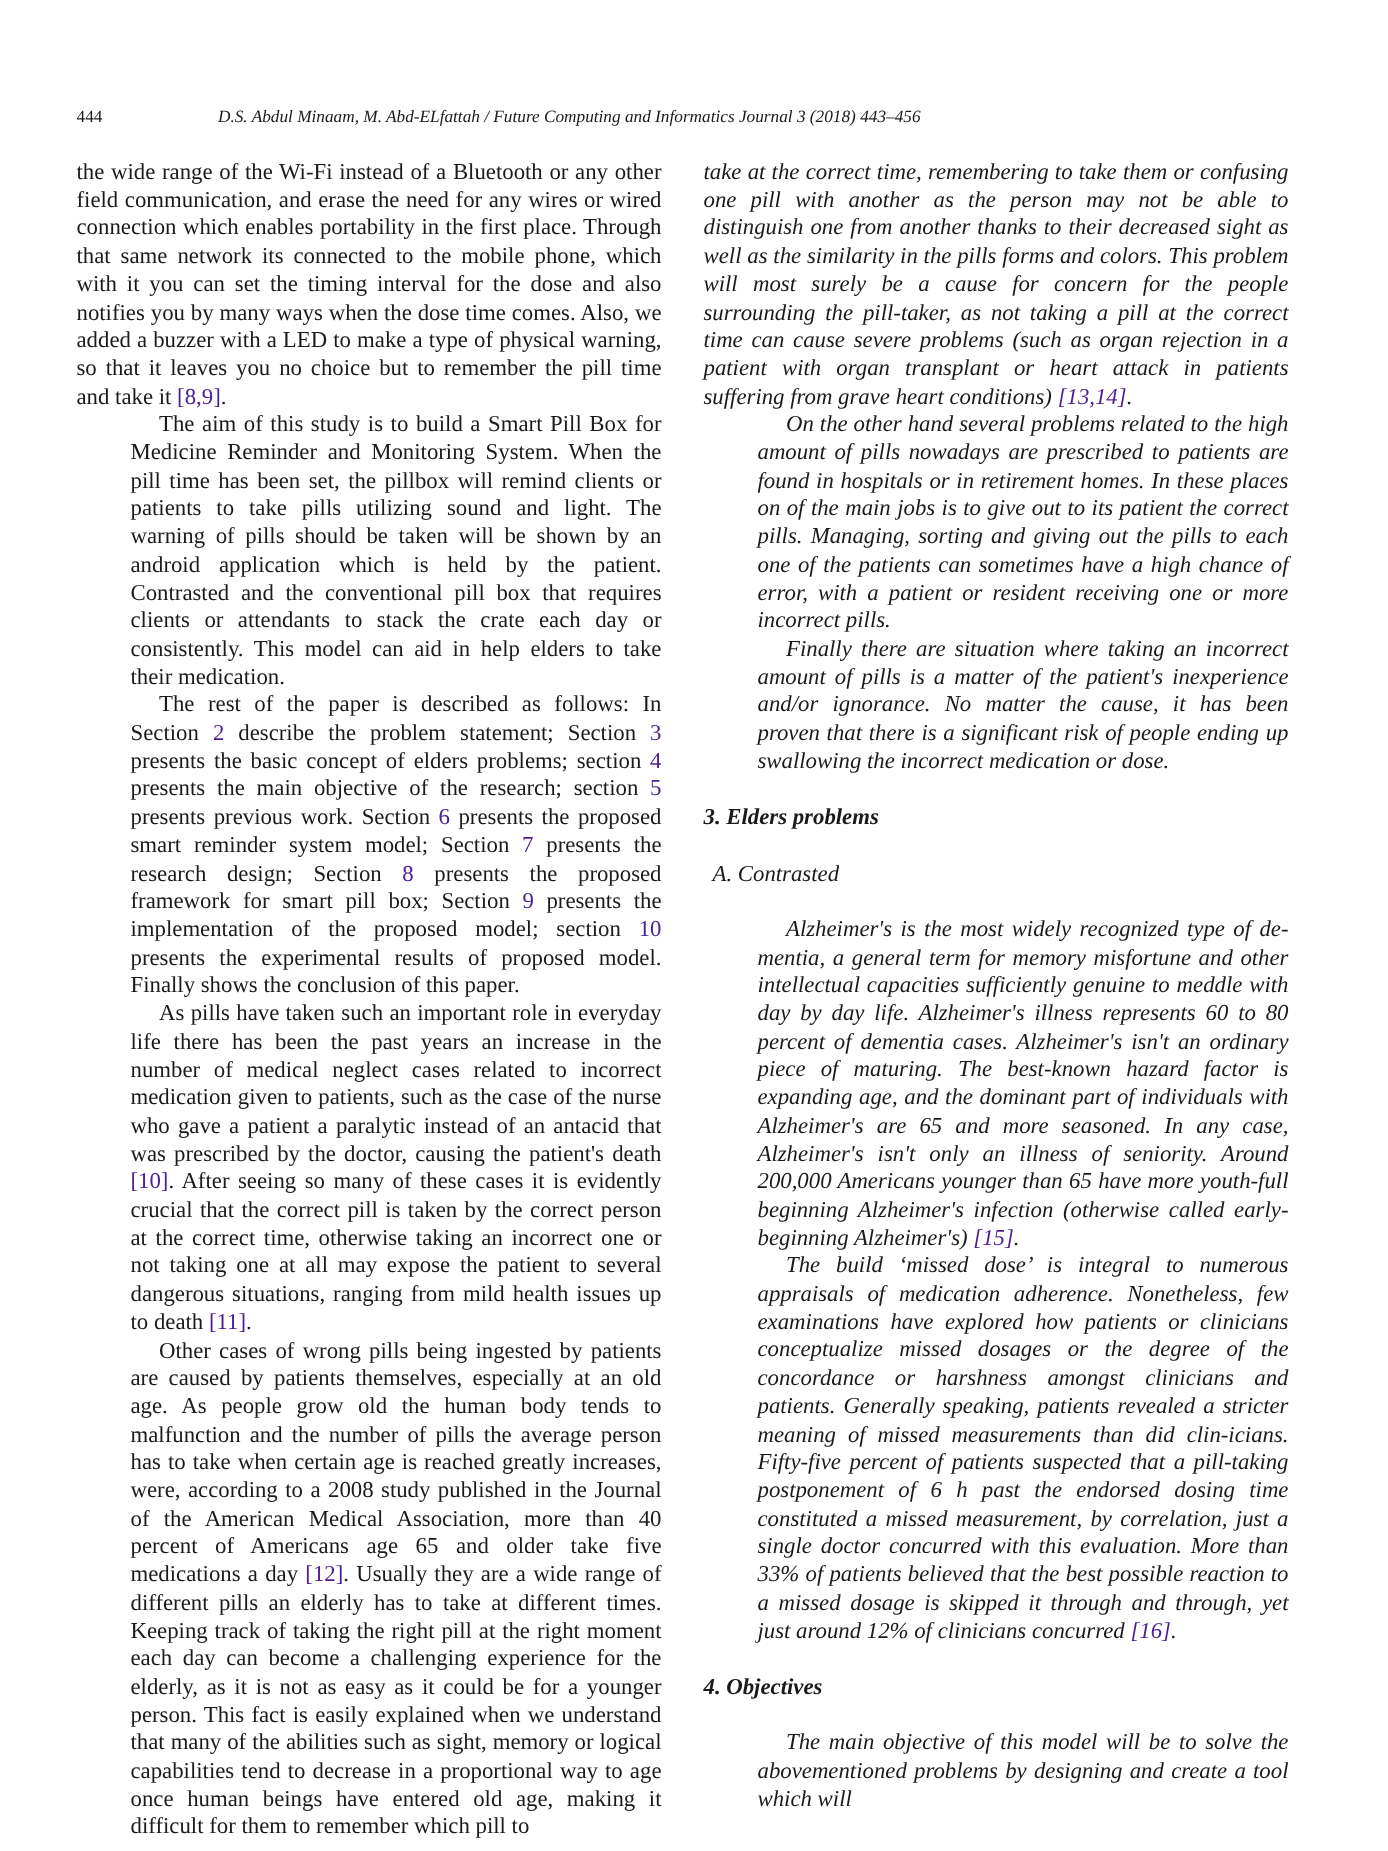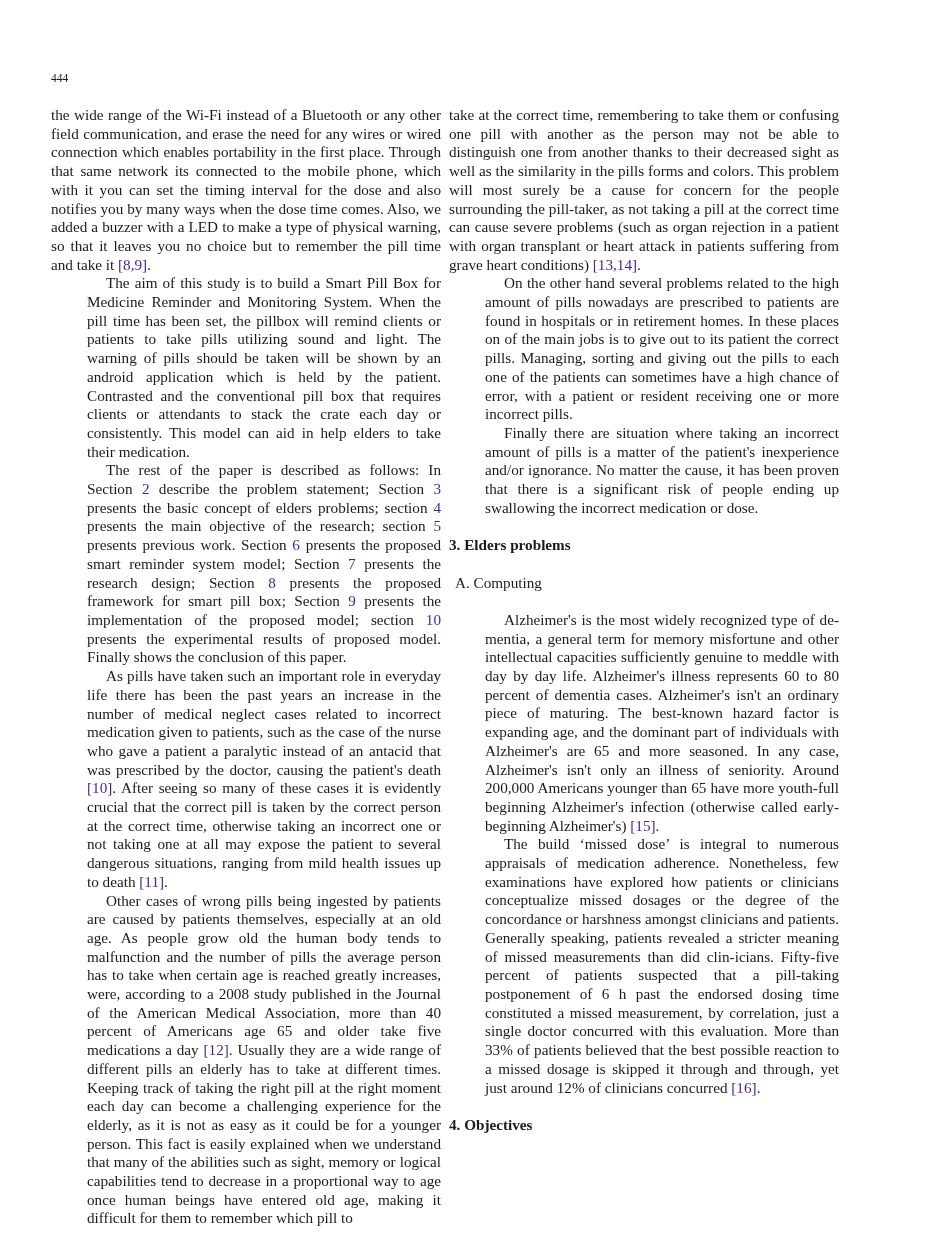--- a/index.html
+++ b/index.html
@@ -13,40 +13,41 @@
     font-size: 11.5px;
   }
   .page-num { position: absolute; left: 51px; top: 0; }
   .running-head { position: absolute; left: 0; right: 0; top: 0; text-align: center; font-style: italic; padding-left: 10px; }
   .col {
     position: absolute; top: 106px; width: 390px;
     font-size: 15.2px; line-height: 18.7px;
     text-align: justify; hyphens: manual;
   }
   .col-left { left: 51px; }
-  .col-right { left: 449px; }
+  .col-right { left: 469px; font-style: italic; }
   p { margin: 0; }
   p.indent { text-indent: 19px; margin-left: 36px; }
   .ref { color: #4c1d95; }
   h2 {
     font-size: 15.2px; font-weight: bold; margin: 0; line-height: 18.7px;
     text-align: left;
   }
   h3 {
     font-size: 15.2px; font-weight: normal; margin: 0; line-height: 18.7px;
     padding-left: 6px; text-align: left;
   }
   .gap-sec-before { margin-top: 18.7px; }
   .gap-after { margin-bottom: 18.7px; }
 </style>
 </head>
 <body>
 
 <div class="header">
   <span class="page-num">444</span>
+  <span class="running-head">D.S. Abdul Minaam, M. Abd-ELfattah / Future Computing and Informatics Journal 3 (2018) 443–456</span>
 </div>
 
 <div class="col col-left">
   <p><span>the wide range of the Wi-Fi instead of a Bluetooth or any other field communication, and erase the need for any wires or wired connection which enables portability in the first place. Through that same network its connected to the mobile phone, which with it you can set the timing interval for the dose and also notifies you by many ways when the dose time comes. Also, we added a buzzer with a LED to make a type of physical warning, so that it leaves you no choice but to remember the pill time and take it </span><a class="ref">[8,9]</a><span>.</span></p>
 
   <p class="indent">The aim of this study is to build a Smart Pill Box for Med­icine Reminder and Monitoring System. When the pill time has been set, the pillbox will remind clients or patients to take pills utilizing sound and light. The warning of pills should be taken will be shown by an android application which is held by the patient. Contrasted and the conventional pill box that requires clients or attendants to stack the crate each day or consistently. This model can aid in help elders to take their medication.</p>
 
   <p class="indent"><span>The rest of the paper is described as follows: In Section </span><a class="ref">2</a><span> describe the problem statement; Section </span><a class="ref">3</a><span> presents the basic concept of elders problems; section </span><a class="ref">4</a><span> presents the main objective of the research; section </span><a class="ref">5</a><span> presents previous work. Section </span><a class="ref">6</a><span> presents the proposed smart reminder system model; Section </span><a class="ref">7</a><span> presents the research design; Section </span><a class="ref">8</a><span> presents the proposed framework for smart pill box; Section </span><a class="ref">9</a><span> presents the implementation of the proposed model; section </span><a class="ref">10</a><span> presents the experimental results of proposed model. Finally shows the conclusion of this paper.</span></p>
 
 
@@ -57,22 +58,23 @@
 
 <div class="col col-right">
   <p><span>take at the correct time, remembering to take them or confusing one pill with another as the person may not be able to distinguish one from another thanks to their decreased sight as well as the similarity in the pills forms and colors. This problem will most surely be a cause for concern for the people surrounding the pill-taker, as not taking a pill at the correct time can cause severe problems (such as organ rejection in a patient with organ transplant or heart attack in patients suffering from grave heart conditions) </span><a class="ref">[13,14]</a><span>.</span></p>
 
   <p class="indent">On the other hand several problems related to the high amount of pills nowadays are prescribed to patients are found in hospitals or in retirement homes. In these places on of the main jobs is to give out to its patient the correct pills. Man­aging, sorting and giving out the pills to each one of the pa­tients can sometimes have a high chance of error, with a patient or resident receiving one or more incorrect pills.</p>
 
   <p class="indent">Finally there are situation where taking an incorrect amount of pills is a matter of the patient's inexperience and/or igno­rance. No matter the cause, it has been proven that there is a significant risk of people ending up swallowing the incorrect medication or dose.</p>
 
   <h2 class="gap-sec-before gap-after">3. Elders problems</h2>
 
-  <h3 class="gap-after">A. Computing</h3>
+  <h3 class="gap-after">A. Contrasted</h3>
 
   <p class="indent"><span>Alzheimer's is the most widely recognized type of de­mentia, a general term for memory misfortune and other in­tellectual capacities sufficiently genuine to meddle with day by day life. Alzheimer's illness represents 60 to 80 percent of dementia cases. Alzheimer's isn't an ordinary piece of maturing. The best-known hazard factor is expanding age, and the dominant part of individuals with Alzheimer's are 65 and more seasoned. In any case, Alzheimer's isn't only an illness of seniority. Around 200,000 Americans younger than 65 have more youth-full beginning Alzheimer's infection (otherwise called early-beginning Alzheimer's) </span><a class="ref">[15]</a><span>.</span></p>
 
 
   <p class="indent"><span>The build ‘missed dose’ is integral to numerous appraisals of medication adherence. Nonetheless, few examinations have explored how patients or clinicians conceptualize missed dosages or the degree of the concordance or harshness amongst clinicians and patients. Generally speaking, patients revealed a stricter meaning of missed measurements than did clin-icians. Fifty-five percent of patients suspected that a pill-taking postponement of 6 h past the endorsed dosing time constituted a missed mea­surement, by correlation, just a single doctor concurred with this evaluation. More than 33% of patients believed that the best possible reaction to a missed dosage is skipped it through and through, yet just around 12% of clinicians concurred </span><a class="ref">[16]</a><span>.</span></p>
 
   <h2 class="gap-sec-before gap-after">4. Objectives</h2>
 
+  <p class="indent">The main objective of this model will be to solve the above­mentioned problems by designing and create a tool which will</p>
 </div>
 
 </body></html>

